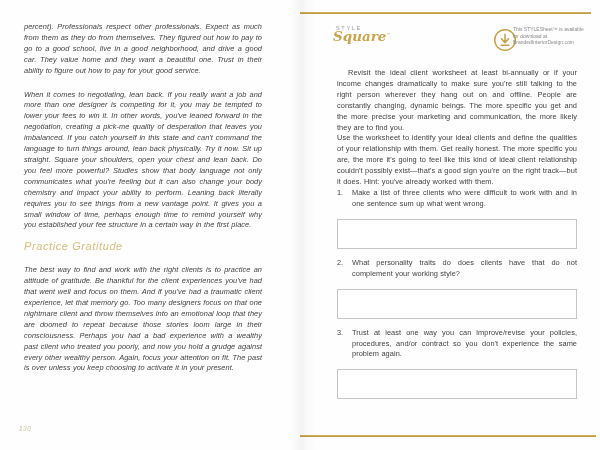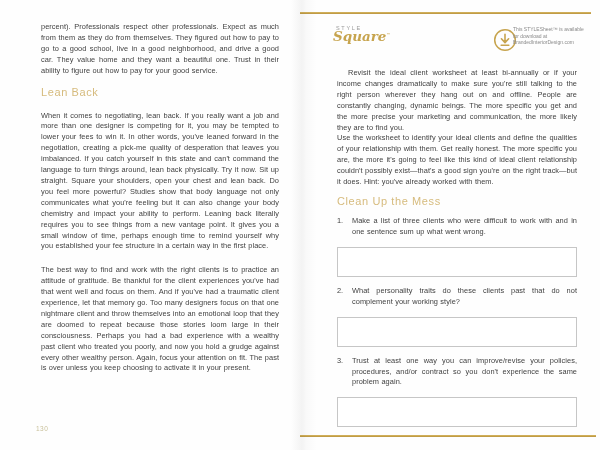--- a/index.html
+++ b/index.html
@@ -11,21 +11,21 @@
   .spread { position:absolute; inset:0; background:#fefefe; }
 
   
   .spine-shadow {
     position:absolute; top:0; bottom:0; left:291px; width:26px;
     background:linear-gradient(to right, rgba(0,0,0,0) 0%, rgba(0,0,0,0.045) 42%, rgba(0,0,0,0.02) 60%, rgba(0,0,0,0) 100%);
     pointer-events:none;
   }
 
   .page { position:absolute; top:0; height:450px; width:300px; }
-  .page.left  { left:17px;   padding:22px 38px 16px 24px; }
+  .page.left  { left:0;   padding:22px 38px 16px 24px;font-style:italic; }
   .page.right { left:300px; }
 
   .jtext {
     font-size:7.4px; line-height:10.9px; color:var(--body-text,#414141);
     text-align:justify; text-justify:inter-word;
     letter-spacing:0.05px; word-spacing:0.3px;
   }
   .gold-heading {
     font-size:11px; font-weight:400; letter-spacing:0.6px;
     color:var(--heading-gold,#d6bb7d);
@@ -84,23 +84,23 @@
   }
 </style>
 </head>
 <body>
 
 <div class="spread">
 
   <div class="page left">
     <p class="jtext intro">percent). Professionals respect other professionals. Expect as much from them as they do from themselves. They figured out how to pay to go to a good school, live in a good neighborhood, and drive a good car. They value home and they want a beautiful one. Trust in their ability to figure out how to pay for your good service.</p>
 
-    <h2 class="gold-heading">Lean Back</h2>
     <p class="jtext section-body">When it comes to negotiating, lean back. If you really want a job and more than one designer is competing for it, you may be tempted to lower your fees to win it. In other words, you've leaned forward in the negotiation, creating a pick-me quality of desperation that leaves you imbalanced. If you catch yourself in this state and can't command the language to turn things around, lean back physically. Try it now. Sit up straight. Square your shoulders, open your chest and lean back. Do you feel more powerful? Studies show that body language not only communicates what you're feeling but it can also change your body chemistry and impact your ability to perform. Leaning back literally requires you to see things from a new vantage point. It gives you a small window of time, perhaps enough time to remind yourself why you established your fee structure in a certain way in the first place.</p>
 
+    <h2 class="gold-heading">Practice Gratitude</h2>
     <p class="jtext section-body">The best way to find and work with the right clients is to practice an attitude of gratitude. Be thankful for the client experiences you've had that went well and focus on them. And if you've had a traumatic client experience, let that memory go. Too many designers focus on that one nightmare client and throw themselves into an emotional loop that they are doomed to repeat because those stories loom large in their consciousness. Perhaps you had a bad experience with a wealthy past client who treated you poorly, and now you hold a grudge against every other wealthy person. Again, focus your attention on fit. The past is over unless you keep choosing to activate it in your present.</p>
 
     <div class="page-num">130</div>
   </div>
 
   <div class="page right">
     <div class="rule top"></div>
 
     <div class="logo">
       <div class="logo-top">STYLE</div>
@@ -112,31 +112,30 @@
       <circle cx="12" cy="12" r="10.3" stroke="#c7a44e" stroke-width="1.5"></circle>
       <path d="M12 6.2 V14.2 M8.4 10.8 L12 14.6 L15.6 10.8 M8.2 17.3 H15.8" stroke="#c7a44e" stroke-width="1.6" stroke-linecap="round" stroke-linejoin="round"></path>
     </svg>
 
     <div class="dl-note">This STYLESheet™ is available for download at BrandedInteriorDesign.com</div>
 
     <div class="ws-col">
       <p class="jtext p2">Revisit the ideal client worksheet at least bi-annually or if your income changes dramatically to make sure you're still talking to the right person wherever they hang out on and offline. People are constantly changing, dynamic beings. The more specific you get and the more precise your marketing and communication, the more likely they are to find you.</p>
       <p class="jtext">Use the worksheet to identify your ideal clients and define the qualities of your relationship with them. Get really honest. The more specific you are, the more it's going to feel like this kind of ideal client relationship couldn't possibly exist—that's a good sign you're on the right track—but it does. Hint: you've already worked with them.</p>
 
-      <h2 class="gold-heading">Clean Up the Mess</h2>
 
       <div class="question">
         <span class="q-num">1.</span>
         <span class="jtext q-text">Make a list of three clients who were difficult to work with and in one sentence sum up what went wrong.</span>
       </div>
       <div class="answer-box"></div>
 
       <div class="question">
         <span class="q-num">2.</span>
-        <span class="jtext q-text">What personality traits do these clients past that do not complement your working style?</span>
+        <span class="jtext q-text">What personality traits do does clients have that do not complement your working style?</span>
       </div>
       <div class="answer-box"></div>
 
       <div class="question">
         <span class="q-num">3.</span>
         <span class="jtext q-text">Trust at least one way you can improve/revise your policies, procedures, and/or contract so you don't experience the same problem again.</span>
       </div>
       <div class="answer-box"></div>
     </div>
 

